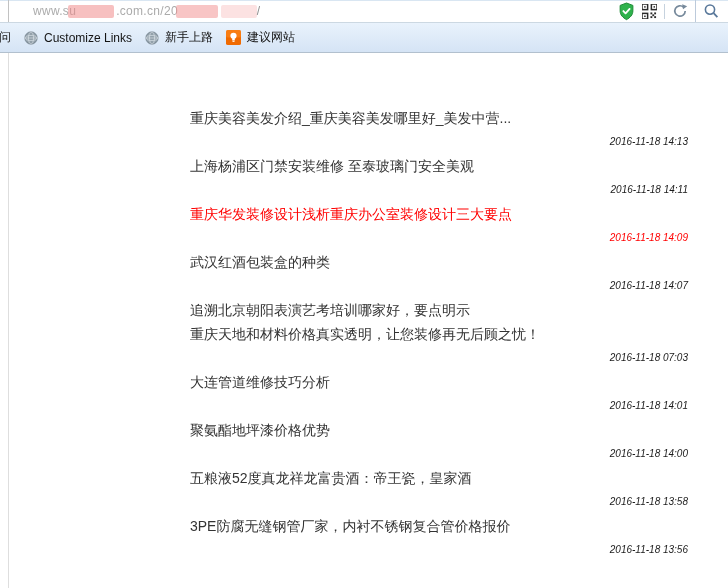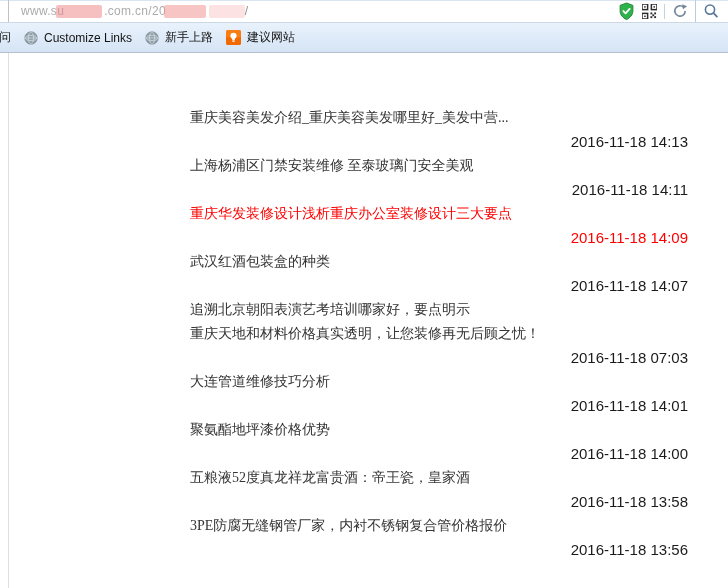--- a/index.html
+++ b/index.html
@@ -8,21 +8,21 @@
     background:#ffffff;font-family:"Liberation Sans",sans-serif;
   }
   
   .addr-row{
     position:absolute;top:0;left:0;right:0;height:22px;background:#fff;
     border-bottom:1px solid #ccd8e2;
   }
   .addr-row::before{content:"";position:absolute;top:0;left:0;right:0;height:1px;background:#d9e6f2;}
   .url-field{
     position:absolute;left:8px;top:0;height:22px;display:flex;align-items:center;
-    padding-left:12px;border-left:1px solid #c2c2c2;
+    padding-left:24px;border-left:1px solid #c2c2c2;
     font-size:12px;color:#ababab;letter-spacing:.3px;white-space:nowrap;
   }
   .redact{display:inline-block;height:13px;border-radius:2px;filter:blur(.7px);}
   .redact.r1{width:46px;background:rgba(241,140,140,.55);margin:0 2px 0 -8px;}
   .redact.r2{width:42px;background:rgba(241,140,140,.5);margin-left:-2px;}
   .redact.r3{width:36px;background:rgba(246,180,180,.38);margin-left:3px;}
   .url-tail{color:#8d8d8d;}
   .addr-icons{
     position:absolute;right:0;top:0;height:22px;display:flex;align-items:center;
     gap:7px;padding-right:9px;
@@ -41,23 +41,23 @@
   .fav-item{display:flex;align-items:center;gap:6px;padding:2px 5px;height:20px;cursor:pointer;}
   .fav-item:first-child{margin-left:-3px;padding-left:2px;}
   .fav-icon{display:flex;align-items:center;}
   .fav-icon:empty{display:none;}
   
   .content{position:absolute;top:53px;left:0;right:0;bottom:0;background:#fff;}
   .left-line{position:absolute;left:8px;top:53px;bottom:0;width:1px;background:#dedede;}
   .article-list{margin:53px 0 0 190px;width:498px;}
   .article .title{
     height:24px;line-height:24px;font-size:14px;color:#333;
-    white-space:nowrap;overflow:hidden;cursor:pointer;font-family:Liberation Serif, serif;
-  }
-  .article .date{height:24px;line-height:24px;font-size:15px;color:#1b1b1b;text-align:right;}
+    white-space:nowrap;overflow:hidden;cursor:pointer;
+  }
+  .article .date{height:24px;line-height:24px;font-size:10px;color:#1b1b1b;text-align:right;font-style:italic;}
   .article.red .title,.article.red .date{color:#ff0000;}
 </style>
 </head>
 <body>
 
 <div>
 
   <div class="addr-row">
     <div class="url-field">
       <span>www.su</span>

